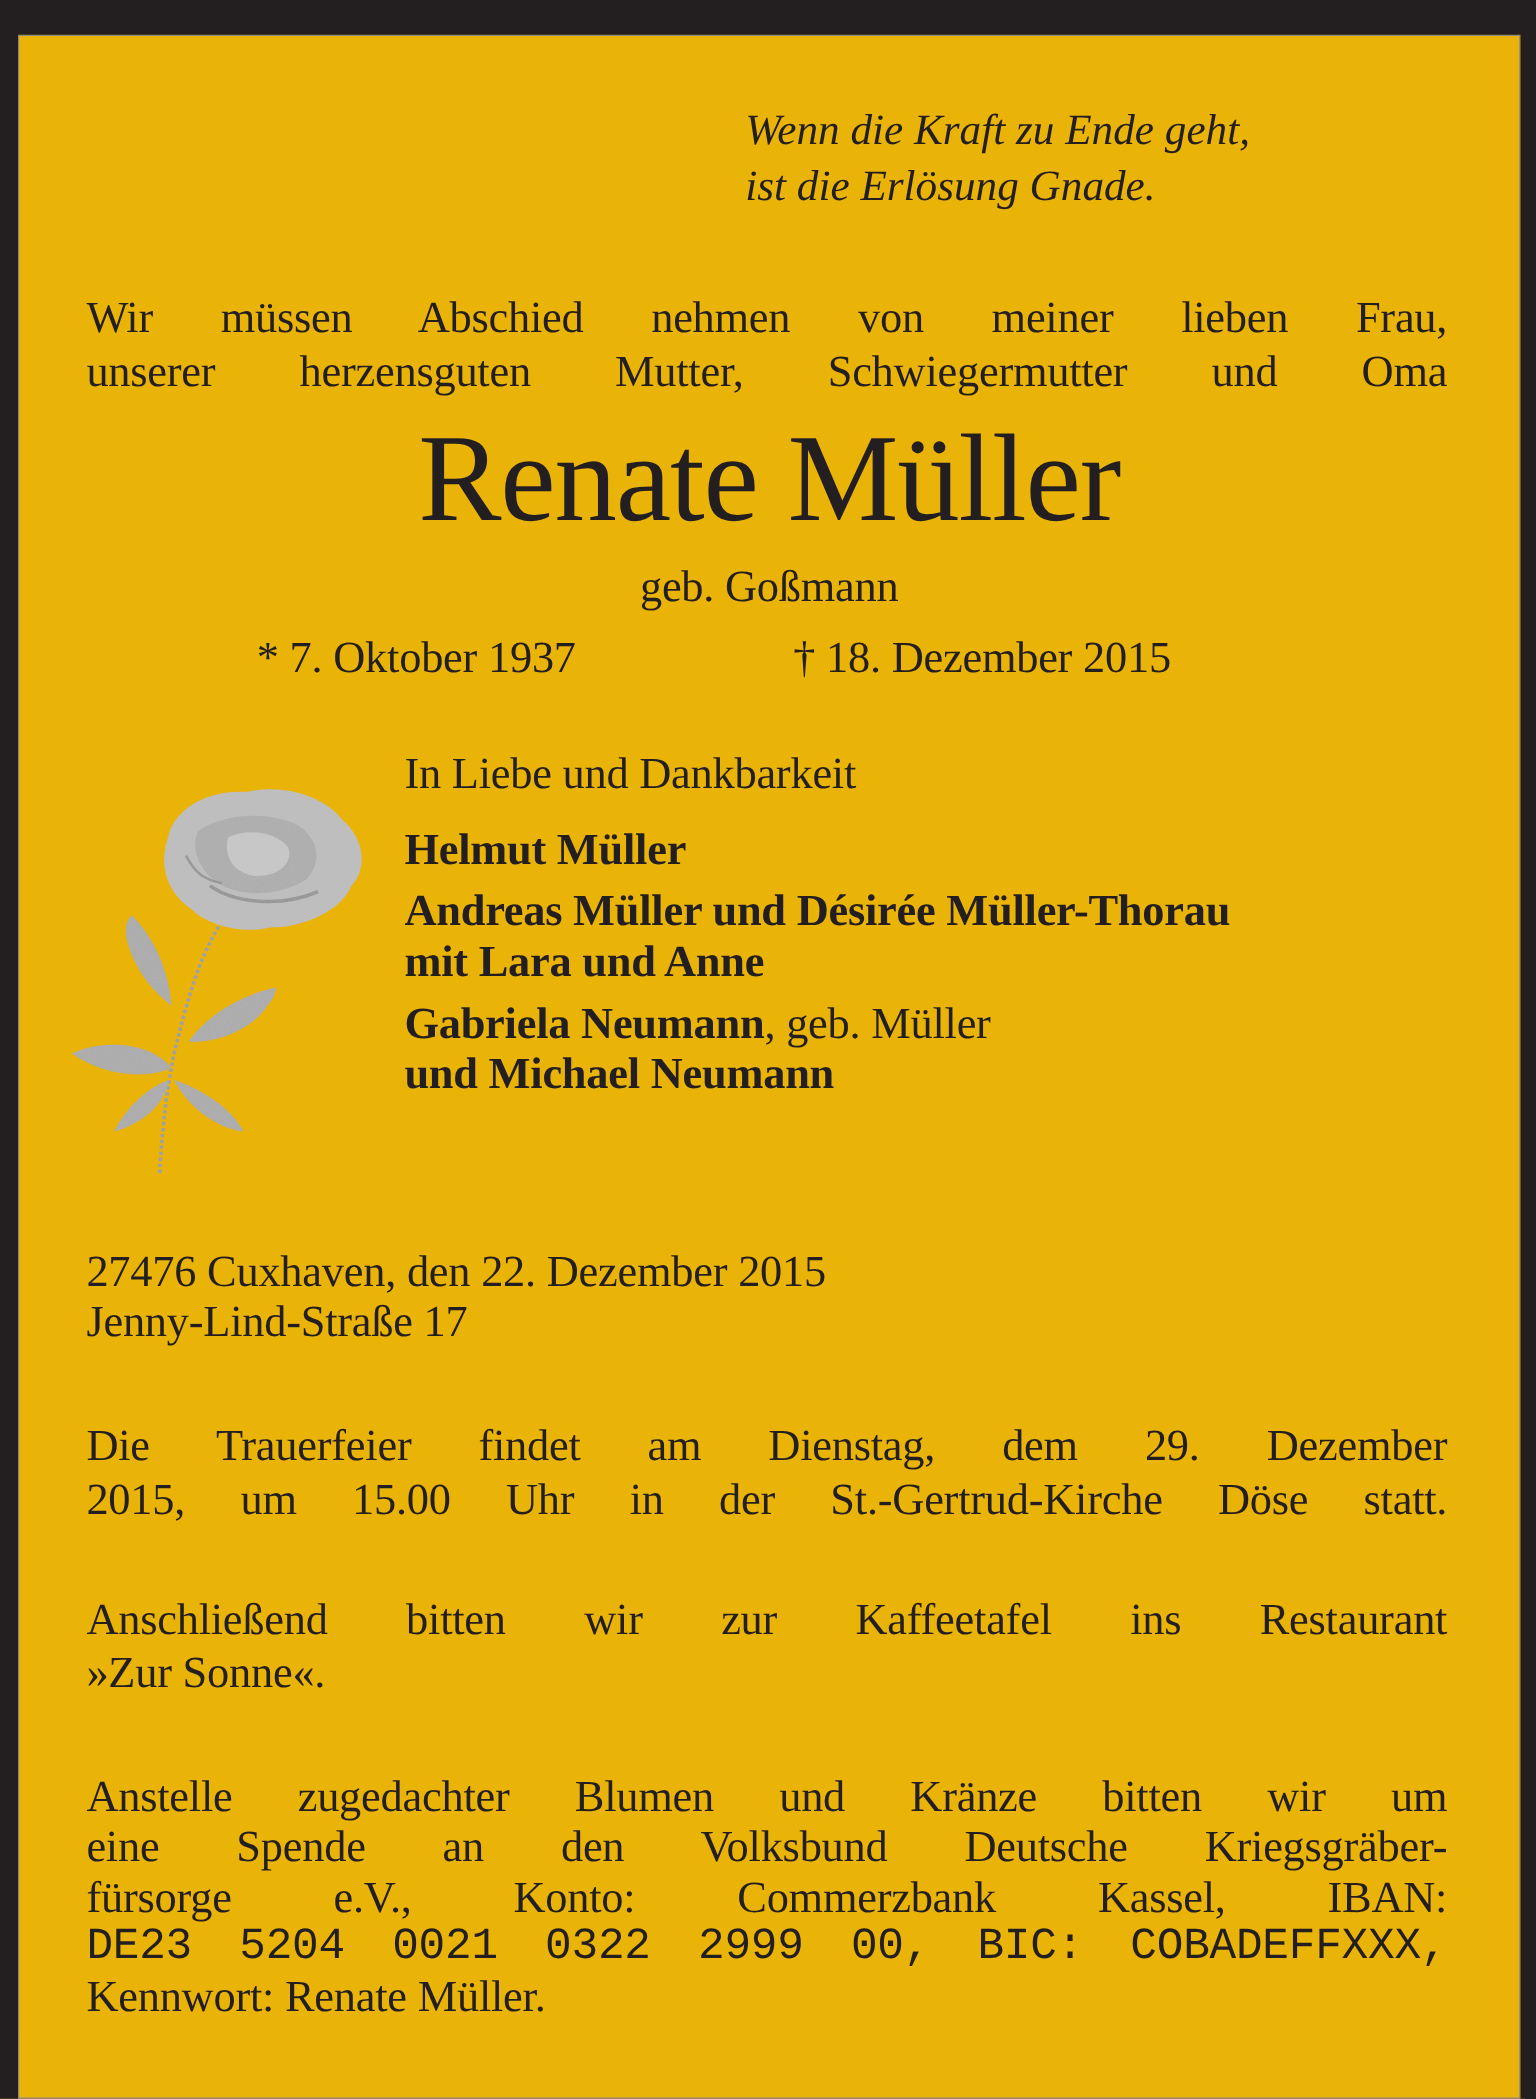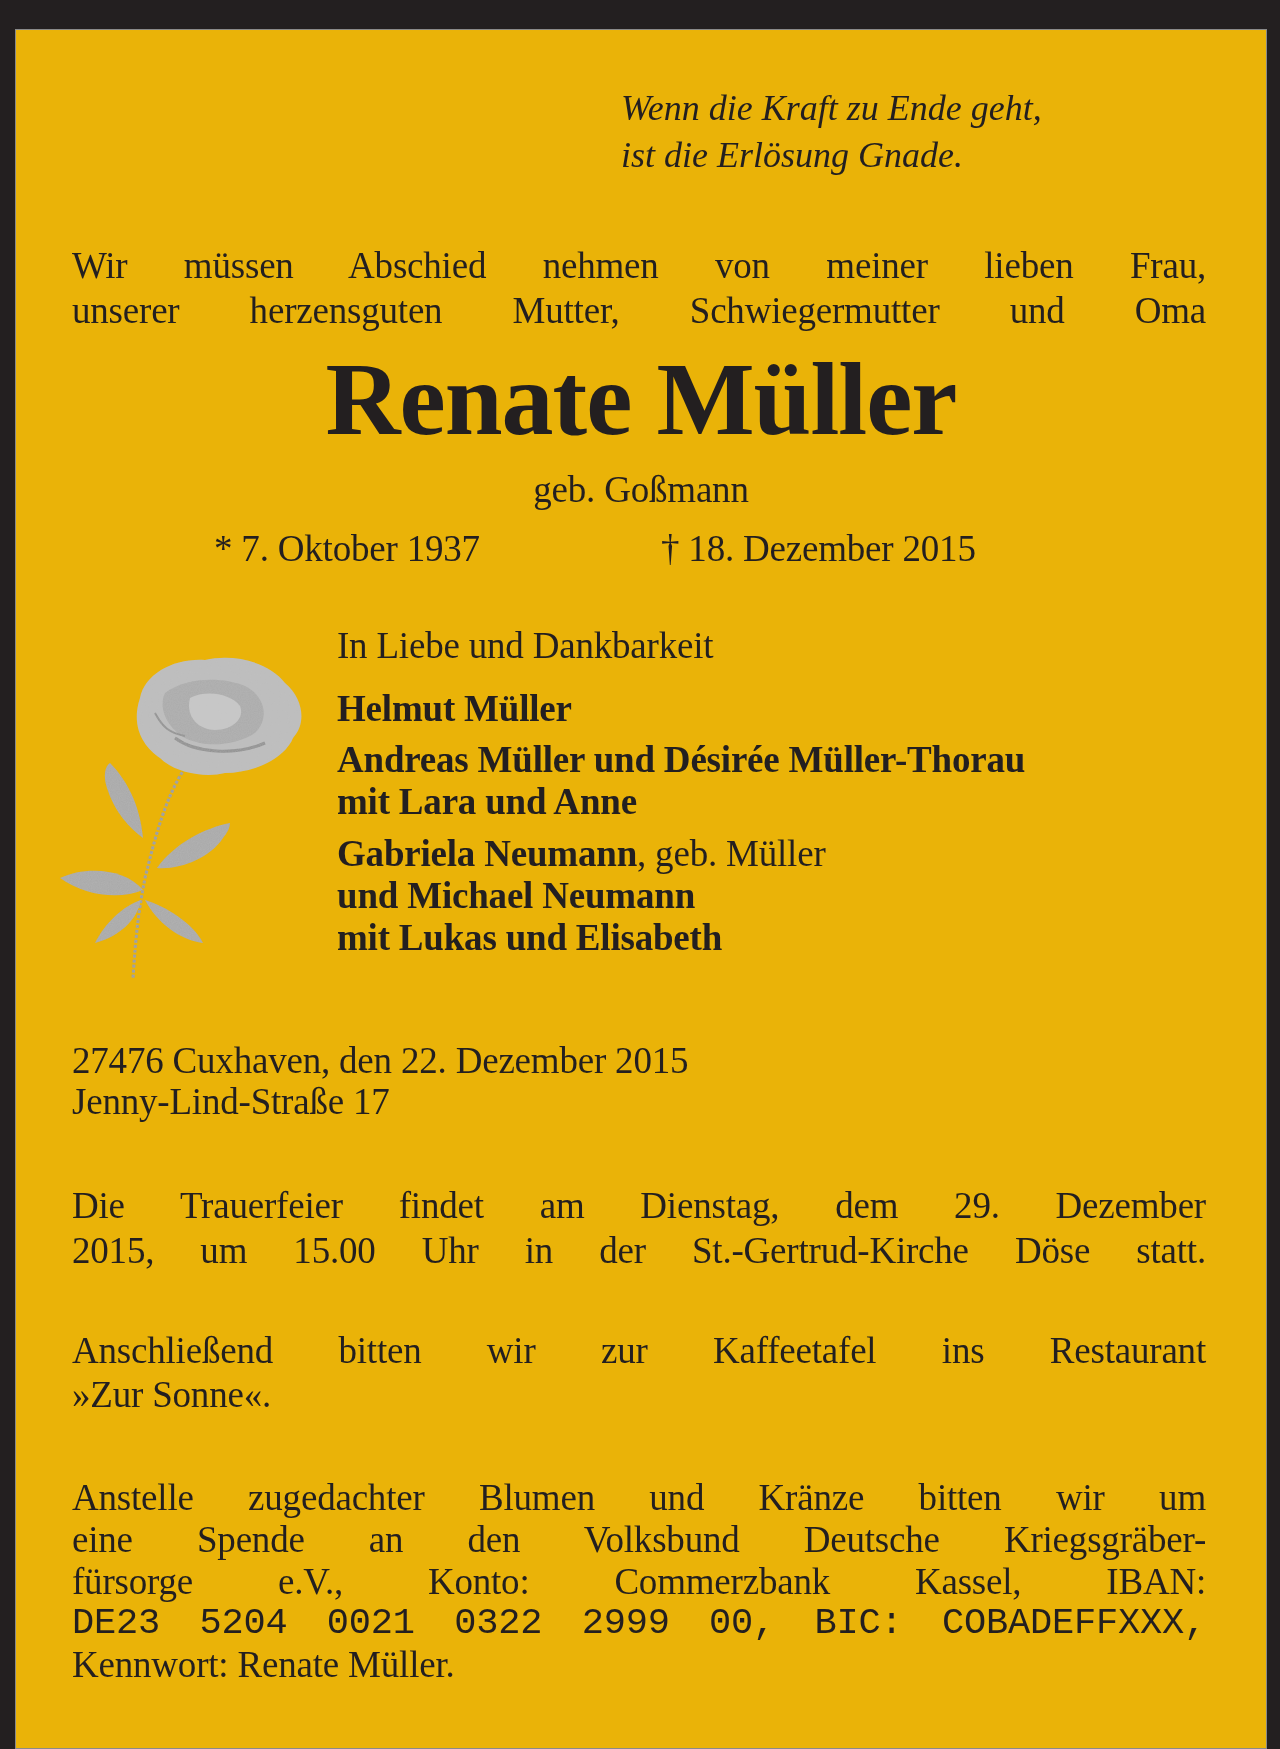--- a/index.html
+++ b/index.html
@@ -24,21 +24,21 @@
     line-height: 1;
   }
   .body-txt { font-size: 37px; letter-spacing: -0.2px; }
   .just {
     text-align: justify;
     text-align-last: justify;
     white-space: normal;
   }
   .quote { font-style: italic; font-size: 36px; }
   .name {
-    font-weight: bold;
+    font-weight: normal;
     font-size: 104px;
     letter-spacing: -1px;
     width: 100%;
     left: 0;
     text-align: center;
   }
   .center { left: 0; width: 100%; text-align: center; }
   .bold { font-weight: bold; }
   .rose { position: absolute; }
 </style>
@@ -96,21 +96,20 @@
 
   <div class="line body-txt bold" style="left:322px; top:661px;">Helmut Müller</div>
 
   <div class="line body-txt bold" style="left:322px; top:712px;">Andreas Müller und Désirée Müller-Thorau</div>
   <div class="line body-txt bold" style="left:322px; top:754px;">mit Lara und Anne</div>
 
   <div class="line body-txt" style="left:322px; top:806px;">
     <span class="bold">Gabriela Neumann</span><span>, geb. Müller</span>
   </div>
   <div class="line body-txt bold" style="left:322px; top:848px;">und Michael Neumann</div>
-  <div class="line body-txt bold" style="left:322px; top:890px;">mit Lukas und Elisabeth</div>
 
   <div class="line body-txt" style="left:57px; top:1013px;">27476 Cuxhaven, den 22. Dezember 2015</div>
   <div class="line body-txt" style="left:57px; top:1054px;">Jenny-Lind-Straße 17</div>
 
   <div class="line body-txt just" style="left:57px; top:1158px; width:1134px;">Die Trauerfeier findet am Dienstag, dem 29. Dezember</div>
   <div class="line body-txt just" style="left:57px; top:1203px; width:1134px;">2015, um 15.00 Uhr in der St.-Gertrud-Kirche Döse statt.</div>
 
   <div class="line body-txt just" style="left:57px; top:1303px; width:1134px;">Anschließend bitten wir zur Kaffeetafel ins Restaurant</div>
   <div class="line body-txt" style="left:57px; top:1347px;">»Zur Sonne«.</div>
 

